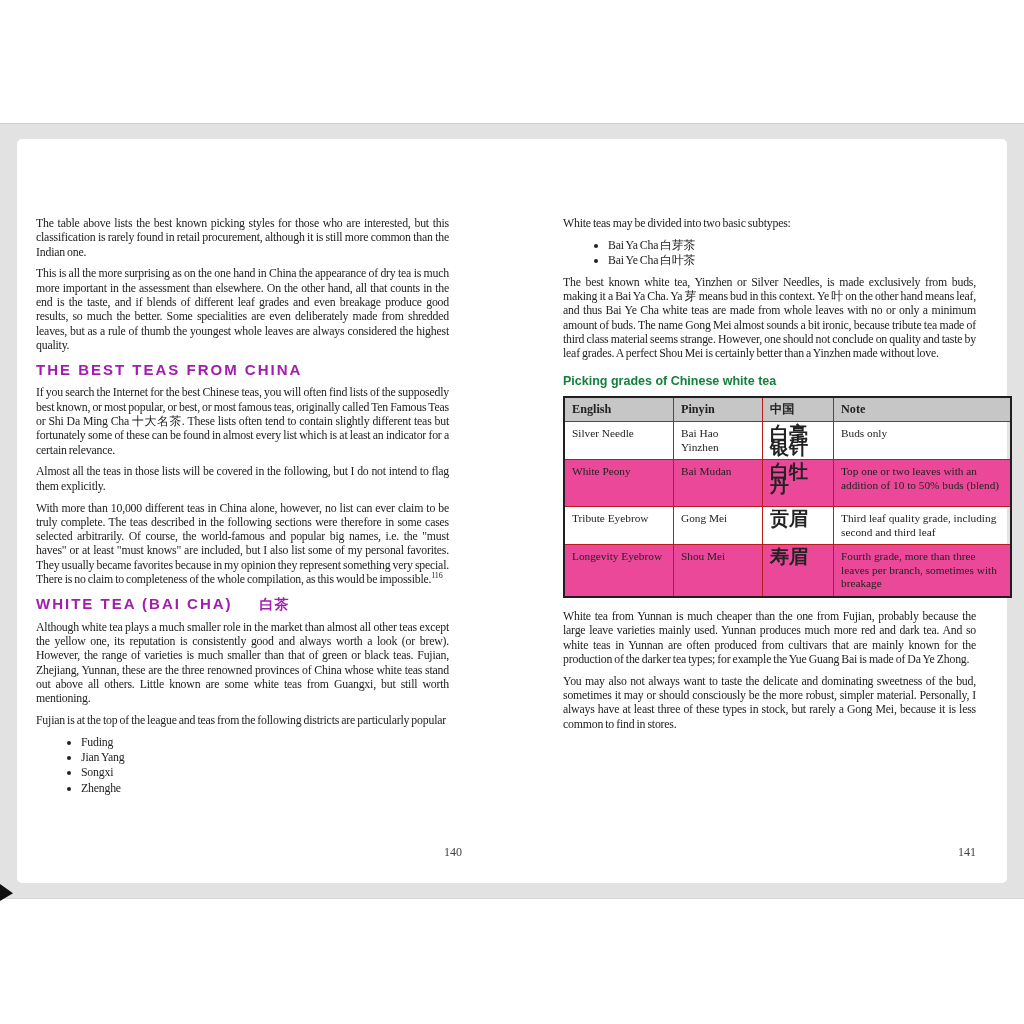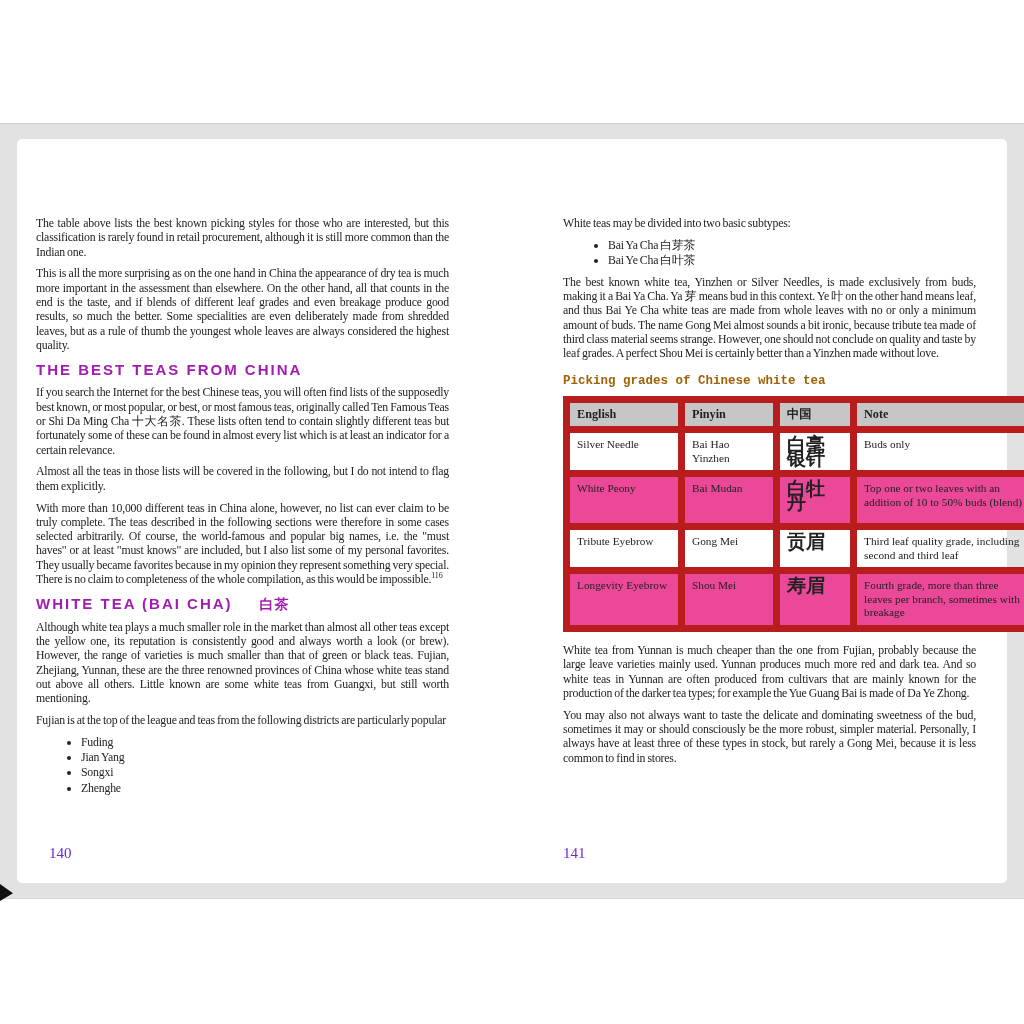--- a/index.html
+++ b/index.html
@@ -32,45 +32,45 @@
     font-family:"Liberation Sans", sans-serif; font-weight:700;
     font-size:15px; letter-spacing:2px; color:#a21caf;
     margin:11px 0 8px 0; text-align:left; word-spacing:0;
   }
   .cjk-head { font-size:14px; letter-spacing:1px; margin-left:27px; }
   ul.bullets {
     margin:0 0 7.5px 0; padding-left:45px; list-style:disc; text-align:left;
   }
   ul.bullets li { margin:0 0 1px 0; }
   .caption {
-    font-family:Liberation Mono, monospace; font-weight:700;
-    font-size:12.5px; color:#a16207; margin:13px 0 8px 0; text-align:left;
+    font-family:Liberation Sans, sans-serif; font-weight:700;
+    font-size:12.5px; color:#15803d; margin:13px 0 8px 0; text-align:left;
     letter-spacing:0; word-spacing:0;
   }
   table.grades {
     border-collapse:collapse; width:386px; margin:0 0 11px 0;
     font-size:11.3px; line-height:13.5px; letter-spacing:0; word-spacing:0;
     border:2px solid #1f1f1f; table-layout:fixed;
   }
   table.grades th, table.grades td {
-    border:7px solid #b91c1c; padding:5px 7px; vertical-align:top;
+    border:1px solid #b91c1c; padding:5px 7px; vertical-align:top;
     text-align:left; overflow:hidden;
   }
   table.grades th { background:#c6c6c6; font-weight:700; font-size:12.2px; }
   .w-en { width:94px; } .w-py { width:74px; } .w-cn { width:56px; } .w-note { width:162px; }
   td.c-cn, th.c-cn { font-size:19px; font-weight:700; }
   tr.alt td { background:#ec4899; }
   tr.rowA td { height:15px; }
   tr.rowB td { height:36px; }
   tr.rowC td { height:26px; }
   tr.rowD td { height:33px; }
   sup.fn { font-size:8px; line-height:0; }
   .pagenum {
-    position:absolute; top:845px; width:413px; text-align:left;
-    font-size:15px; color:#6d28d9;
+    position:absolute; top:845px; width:413px; text-align:right;
+    font-size:12px; color:#404040;
   }
   #pagenum-left { left:49px; }
   #pagenum-right { left:563px; }
 </style>
 </head>
 <body>
 
 <div class="book-edge"></div>
 <div class="book-page"></div>
 <div class="curl"></div>

